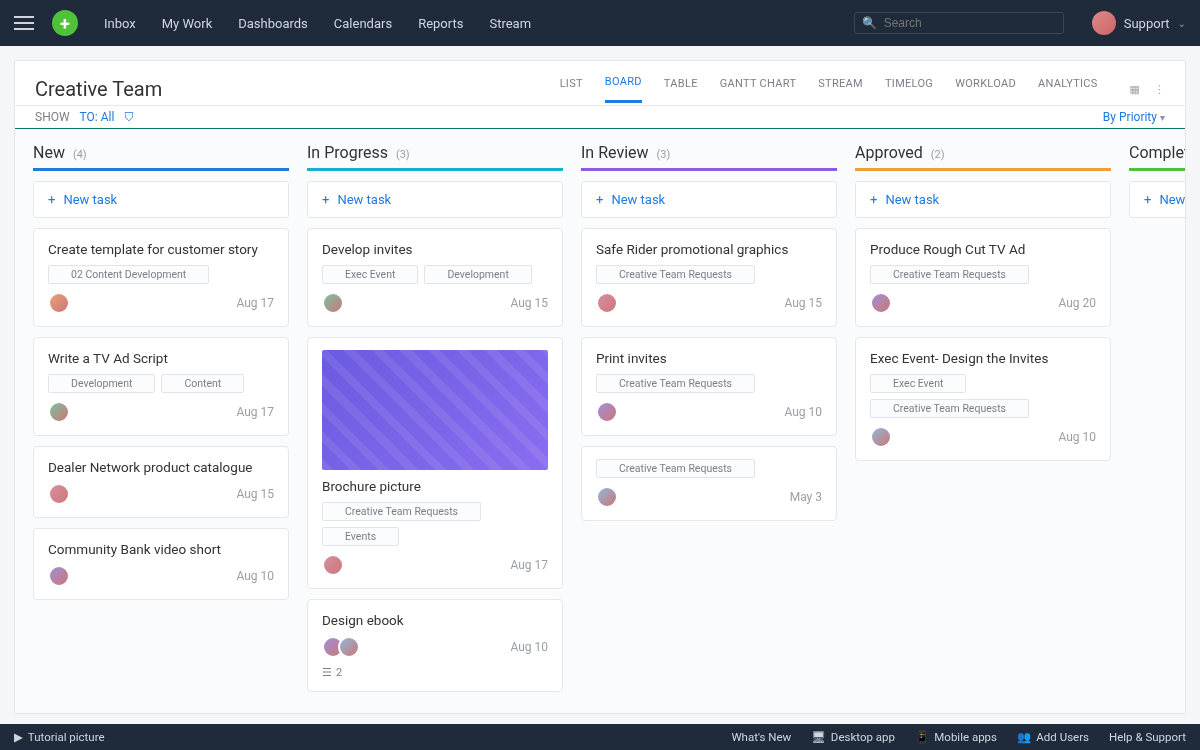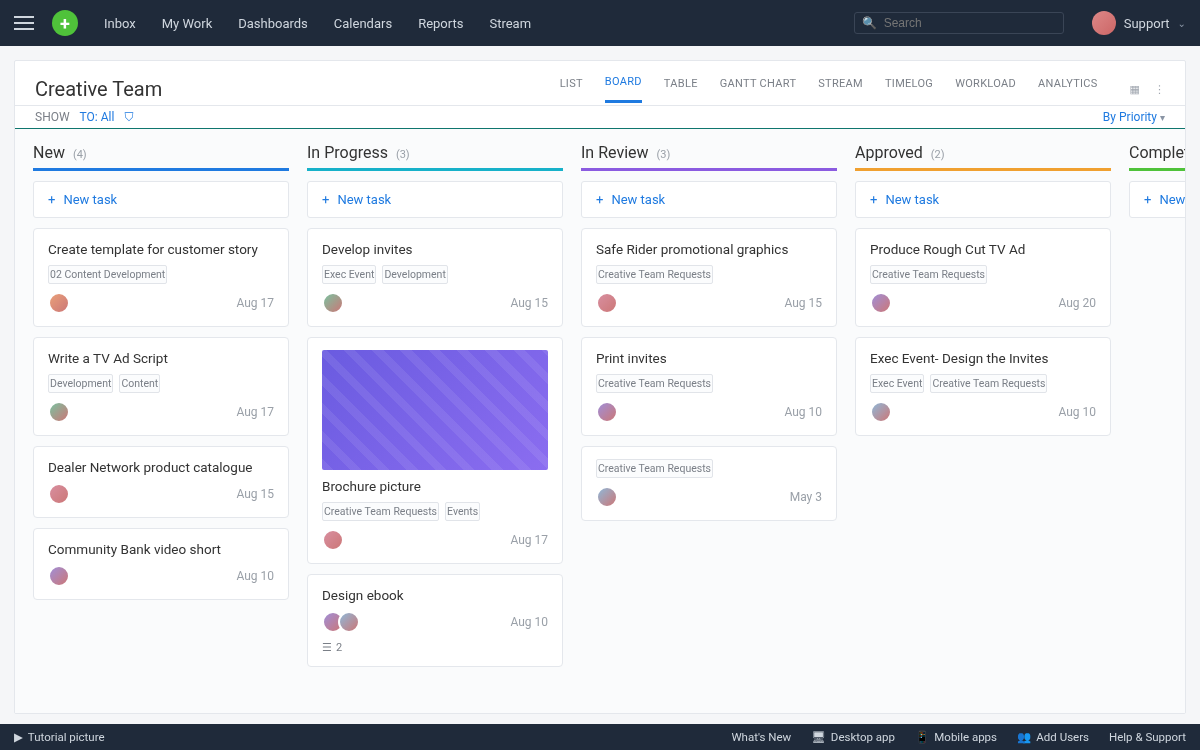--- a/index.html
+++ b/index.html
@@ -38,21 +38,21 @@
 
 .board { display: flex; gap: 18px; padding: 14px 18px; overflow-x: auto; flex: 1; background: #fafbfc; }
 .col { width: 256px; flex: 0 0 256px; display: flex; flex-direction: column; gap: 10px; }
 .col-head { display: flex; align-items: baseline; gap: 8px; padding-bottom: 6px; border-bottom: 3px solid; }
 .col-head .name { font-size: 16px; color: #333; }
 .col-head .count { font-size: 11px; color: #9aa0a8; }
 .newtask { background: #fff; border: 1px solid #e4e7ec; border-radius: 3px; padding: 10px 14px; color: #1f7ae0; font-size: 13px; cursor: pointer; display: flex; align-items: center; gap: 8px; }
 .card { background: #fff; border: 1px solid #e4e7ec; border-radius: 4px; padding: 12px 14px; display: flex; flex-direction: column; gap: 8px; cursor: pointer; }
 .card .title { font-size: 13.5px; color: #333; }
 .tags { display: flex; gap: 6px; flex-wrap: wrap; }
-.tag { font-size: 10.5px; color: #7a7f87; border: 1px solid #e1e4e9; border-radius: 2px; padding: 2px 1px; background: #fbfcfd; }
+.tag { font-size: 10.5px; color: #7a7f87; border: 1px solid #e1e4e9; border-radius: 2px; padding: 2px 22px; background: #fbfcfd; }
 .card-foot { display: flex; align-items: center; justify-content: space-between; }
 .card-foot .avatars { display: flex; gap: -4px; }
 .small-av { width: 22px; height: 22px; border-radius: 50%; background: linear-gradient(135deg,#e9a,#c77); border: 2px solid #fff; margin-left: -6px; }
 .small-av:first-child { margin-left: 0; }
 .date { font-size: 12px; color: #9aa0a8; }
 .thumb { width: 100%; height: 120px; background: linear-gradient(135deg,#6a5be0,#8b6df0); border-radius: 2px; position: relative; overflow: hidden; }
 .thumb::after { content: ""; position: absolute; inset: 0; background: repeating-linear-gradient(45deg, rgba(255,255,255,.08) 0 8px, transparent 8px 20px); }
 .subtasks { font-size: 11px; color: #7a7f87; display: flex; align-items: center; gap: 4px; }
 
 

